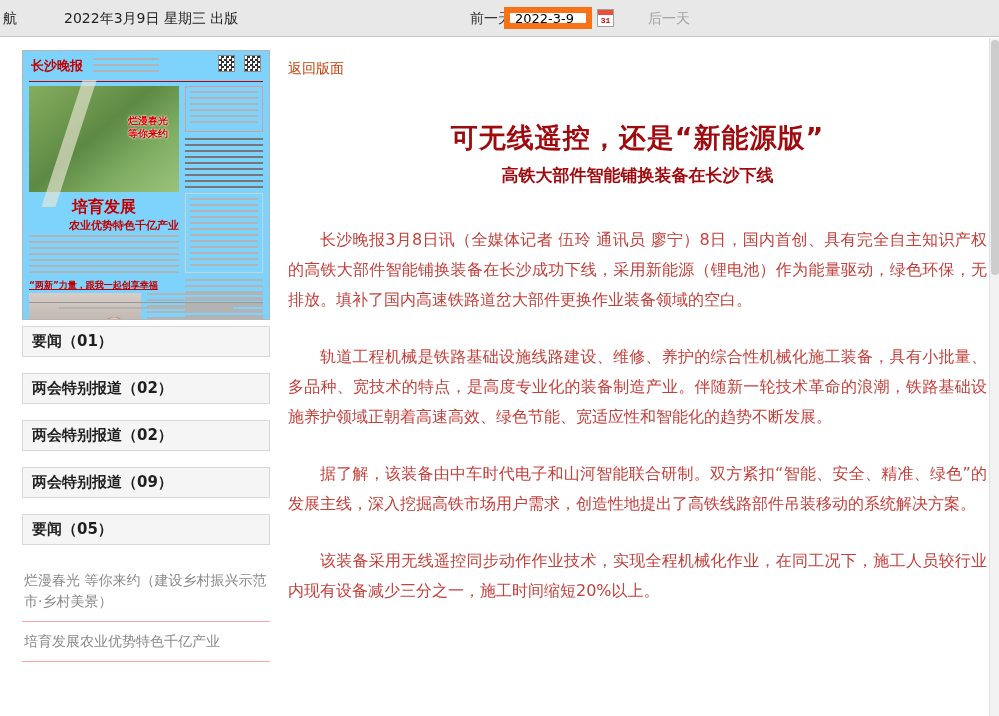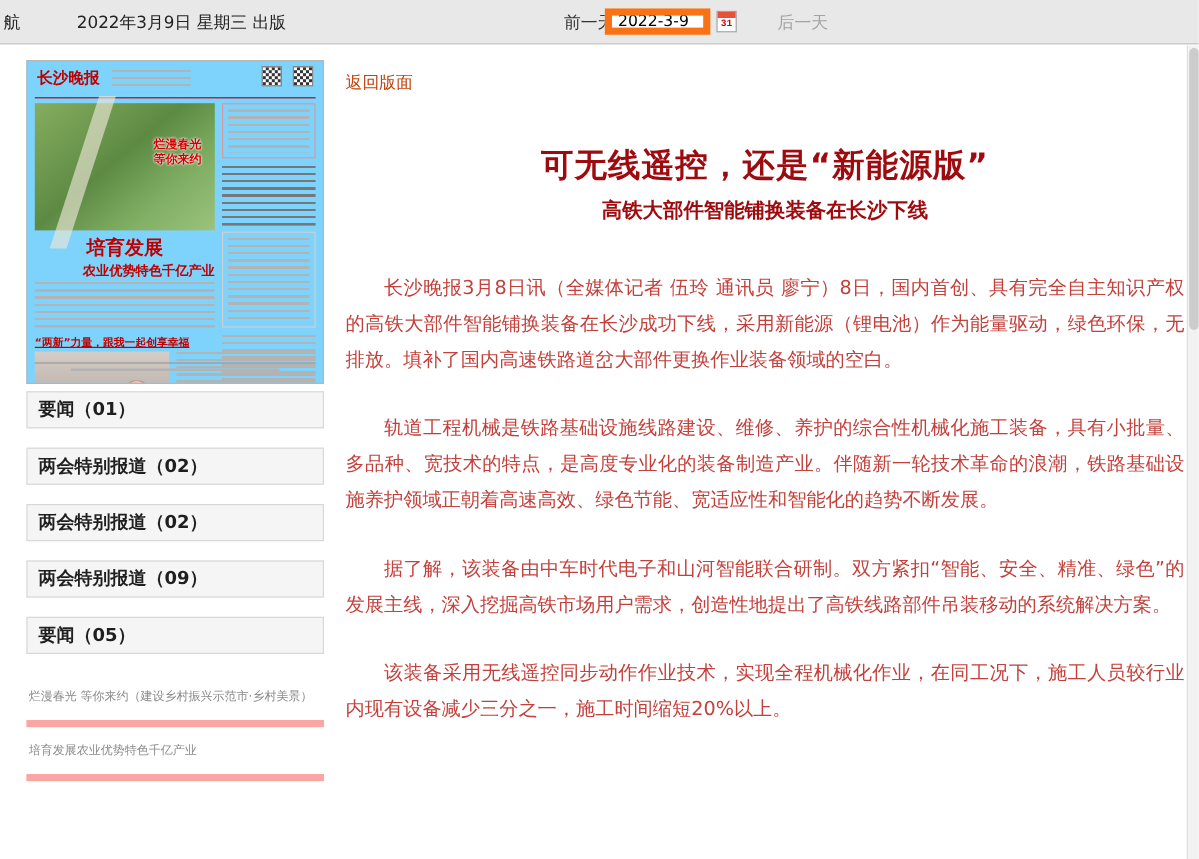--- a/index.html
+++ b/index.html
@@ -85,22 +85,22 @@
   .th-bottombar { position:absolute; left:6px; right:6px; bottom:4px; height:13px; border-top:1px solid #999; }
   .th-bottombar .lines { position:absolute; left:30px; right:30px; top:4px; height:6px; }
 
   .section-list { margin-top:6px; }
   .section-item {
     height:31px; line-height:29px; background:#f5f5f5; border:1px solid #d8d8d8;
     font-size:15px; font-weight:bold; color:#1f1f1f; padding-left:9px;
     margin-bottom:16px; cursor:pointer; white-space:nowrap; overflow:hidden;
   }
   .article-item {
-    font-size:10px; color:#8a8a8a; line-height:21px; padding:9px 2px;
-    border-bottom:6px solid #fca5a5; cursor:pointer;
+    font-size:14px; color:#8a8a8a; line-height:21px; padding:9px 2px;
+    border-bottom:1px solid #fca5a5; cursor:pointer;
   }
 
   
   .main { position:absolute; left:288px; top:58px; width:699px; }
   .back-link { display:inline-block; font-size:14px; color:#c2410c; cursor:pointer; margin-bottom:12px; }
   .article-title {
     font-size:27px; font-weight:bold; color:#9e0b0f; text-align:center;
     margin-top:30px; letter-spacing:1px;
   }
   .article-subtitle {

